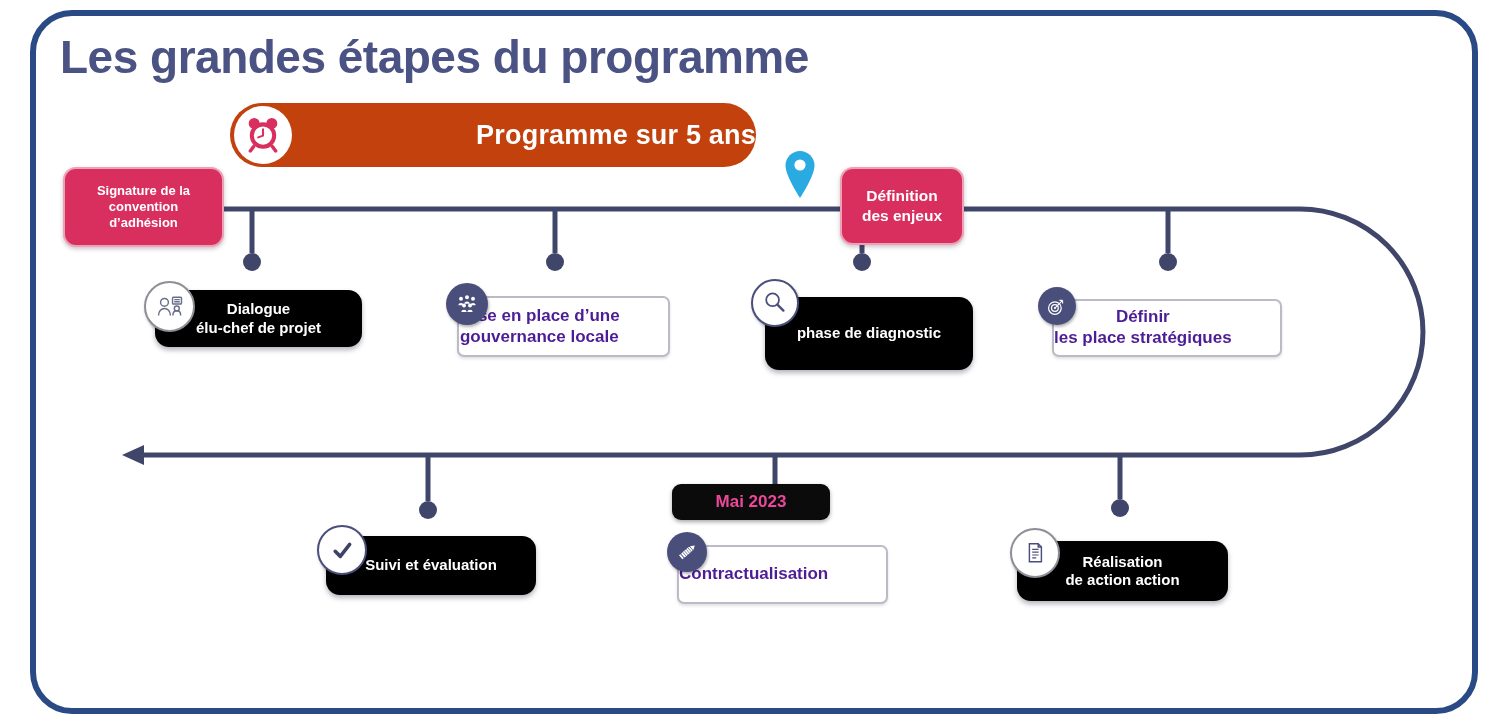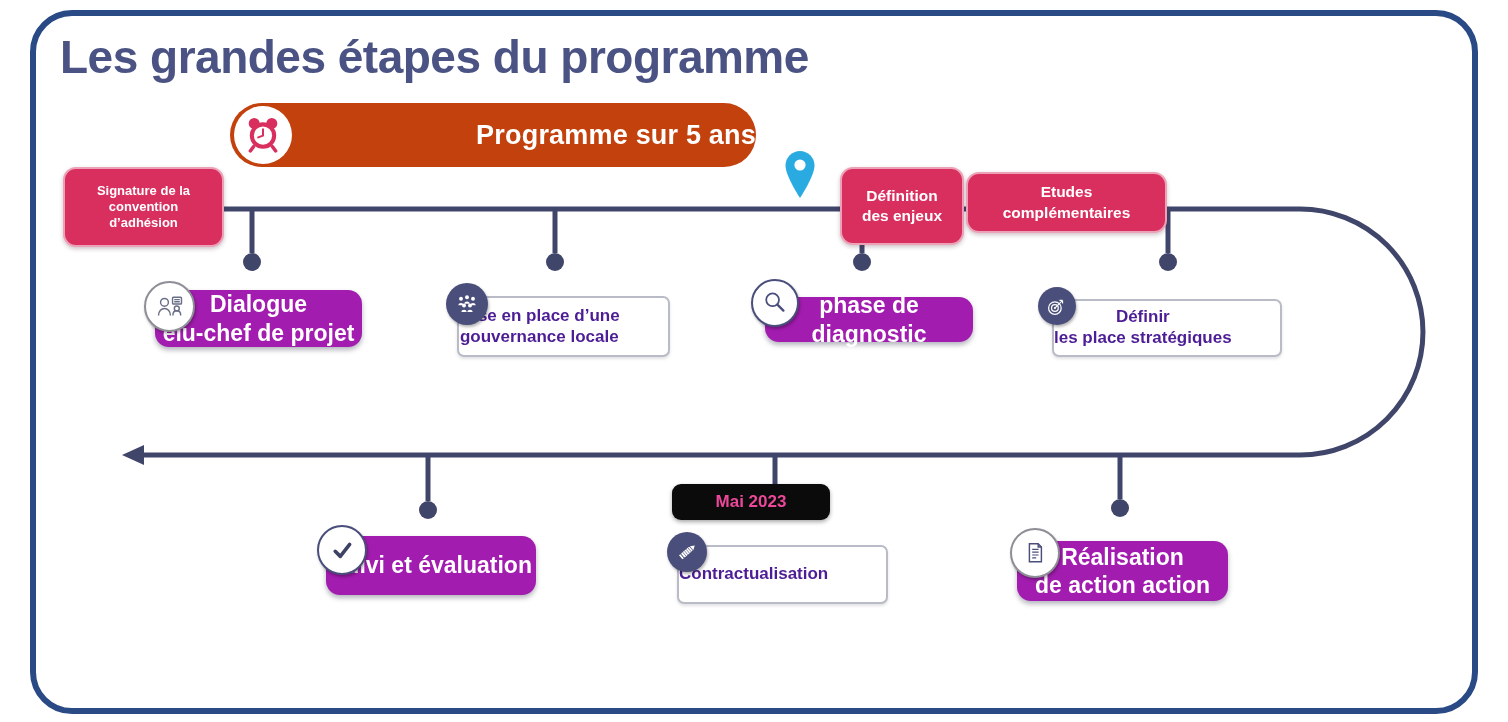--- a/index.html
+++ b/index.html
@@ -31,23 +31,23 @@
     border:2px solid rgba(255,255,255,0.55);z-index:2;
     display:flex;align-items:center;justify-content:center;text-align:center;
     box-shadow:0 2px 4px rgba(60,20,40,0.25);
   }
   .blackbox{
     position:absolute;left:672px;top:484px;width:158px;height:36px;background:#0B0B0B;
     color:#ec4899;border-radius:9px;z-index:2;display:flex;align-items:center;justify-content:center;
     font-size:17px;box-shadow:0 2px 4px rgba(0,0,0,0.35);
   }
   .navybox{
-    position:absolute;background:#a21caf;color:#fff;border-radius:14px;z-index:2;
+    position:absolute;background:#000000;color:#fff;border-radius:14px;z-index:2;
     display:flex;align-items:center;justify-content:center;text-align:center;
-    font-size:23px;line-height:1.22;box-shadow:0 3px 5px rgba(40,40,70,0.35);
+    font-size:15px;line-height:1.22;box-shadow:0 3px 5px rgba(40,40,70,0.35);
   }
   .whitebox{
     position:absolute;background:#fff;color:#4c1d95;border:2px solid #B9BCC6;border-radius:7px;
     z-index:2;display:flex;align-items:center;text-align:center;
     font-size:17px;line-height:1.22;box-shadow:0 2px 3px rgba(60,60,80,0.15);
   }
   .iconcircle{
     position:absolute;border-radius:50%;z-index:4;display:flex;align-items:center;justify-content:center;
     box-shadow:1px 2px 3px rgba(0,0,0,0.3);
   }
@@ -107,24 +107,20 @@
 
   <div class="pinkbox" style="left:63px;top:167px;width:157px;height:76px;font-size:13px;line-height:1.25;">
     <span class="label">Signature de la
 convention
 d’adhésion</span>
   </div>
   <div class="pinkbox" style="left:840px;top:167px;width:120px;height:74px;font-size:15.5px;line-height:1.3;">
     <span class="label">Définition
 des enjeux</span>
   </div>
-  <div class="pinkbox" style="left:966px;top:172px;width:197px;height:57px;font-size:15.5px;line-height:1.3;">
-    <span class="label">Etudes
-complémentaires</span>
-  </div>
 
   <div class="blackbox">
     <span class="label">Mai 2023</span>
   </div>
 
   <div class="navybox" style="left:155px;top:290px;width:207px;height:57px;">
     <span class="label">Dialogue
 élu-chef de projet</span>
   </div>
   <div class="iconcircle ic-white" style="left:144px;top:281px;width:47px;height:47px;">
@@ -150,21 +146,21 @@
         <path d="M16.5 19.5 c0-3.6 7-3.6 7 0 z"></path>
       <circle cx="28" cy="13" r="2.6"></circle>
         <path d="M24.5 21.5 c0-3.6 7-3.6 7 0 z"></path>
       <circle cx="16" cy="22" r="2.6"></circle>
         <path d="M12.5 30.5 c0-3.6 7-3.6 7 0 z"></path>
       <circle cx="24" cy="22" r="2.6"></circle>
         <path d="M20.5 30.5 c0-3.6 7-3.6 7 0 z"></path>
     </svg>
   </div>
 
-  <div class="navybox" style="left:765px;top:297px;width:208px;height:45px;">
+  <div class="navybox" style="left:765px;top:297px;width:208px;height:73px;">
     <span class="label">phase de diagnostic</span>
   </div>
   <div class="iconcircle ic-whitenavy" style="left:751px;top:279px;width:44px;height:44px;">
     <svg width="32" height="32" viewBox="0 0 40 40" fill="none" stroke="#4A4E7B">
       <circle cx="17" cy="16" r="8" stroke-width="2.2"></circle>
       <path d="M23 22 L30.5 29.5" stroke-width="3" stroke-linecap="round"></path>
     </svg>
   </div>
 
   <div class="whitebox" style="left:1052px;top:299px;width:226px;height:54px;">

